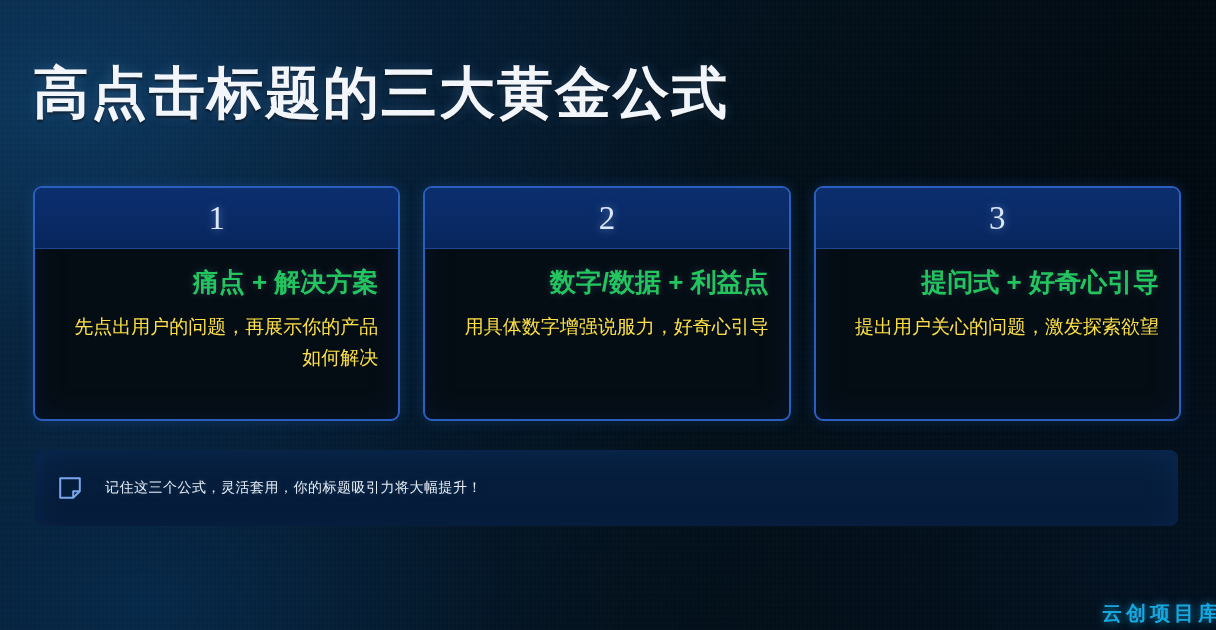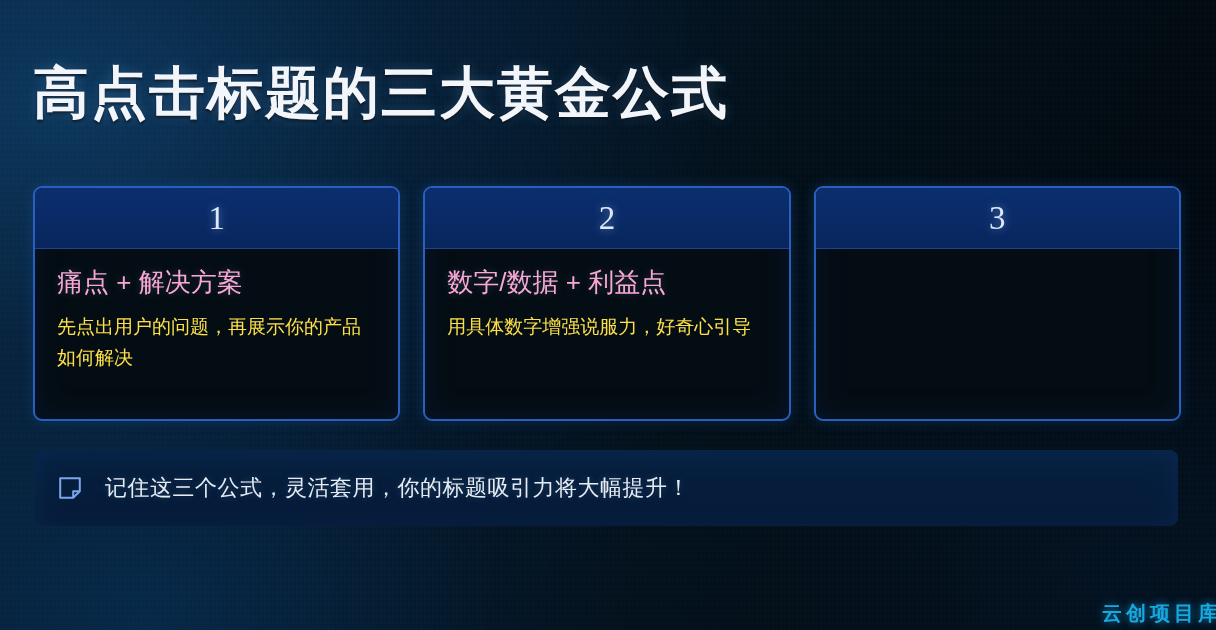--- a/index.html
+++ b/index.html
@@ -14,20 +14,21 @@
   #slide {
     position: relative;
     width: 1216px;
     height: 630px;
     overflow: hidden;
     background:
       radial-gradient(ellipse 900px 620px at 6% 16%, rgba(14,62,104,0.78) 0%, rgba(10,45,78,0.38) 38%, rgba(4,18,32,0.0) 72%),
       radial-gradient(ellipse 820px 560px at 12% 96%, rgba(8,48,86,0.70) 0%, rgba(5,28,52,0.30) 45%, rgba(3,14,26,0.0) 78%),
       radial-gradient(ellipse 700px 500px at 92% 90%, rgba(6,30,54,0.45) 0%, rgba(3,14,26,0.0) 70%),
       linear-gradient(115deg, #07243d 0%, #04182c 28%, #031019 58%, #020b12 80%, #010810 100%);
+    text-align: right;
   }
 
   
   #noise {
     position: absolute;
     inset: 0;
     pointer-events: none;
     opacity: 0.5;
     background-image:
       repeating-linear-gradient(90deg, rgba(255,255,255,0.012) 0 2px, rgba(0,0,0,0.012) 2px 4px),
@@ -87,24 +88,25 @@
   }
 
   .card-body {
     flex: 1 1 auto;
     padding: 18px 20px 0 22px;
   }
 
   .card-title {
     font-size: 26px;
     line-height: 1.2;
-    color: #f9a8d4;
+    color: #22c55e;
     margin-bottom: 14px;
     text-shadow: 0 0 8px rgba(140,180,230,0.22);
     white-space: nowrap;
+    font-weight: bold;
   }
 
   .card-desc {
     font-size: 19px;
     line-height: 1.62;
     color: #fde047;
   }
 
   #note {
     position: absolute;
@@ -123,21 +125,21 @@
 
   #note-icon {
     width: 26px;
     height: 26px;
     flex: none;
     margin-right: 22px;
     display: block;
   }
 
   #note-text {
-    font-size: 22px;
+    font-size: 14px;
     color: #e6ecf3;
     letter-spacing: 0.5px;
     text-shadow: 0 0 7px rgba(130,175,230,0.25);
     white-space: nowrap;
   }
 
   #watermark {
     position: absolute;
     right: -6px;
     bottom: 3px;
@@ -177,20 +179,24 @@
       <div class="card-body">
         <div class="card-title">数字/数据 + 利益点</div>
         <div class="card-desc">用具体数字增强说服力，好奇心引导</div>
       </div>
     </div>
 
     <div class="card">
       <div class="card-head">
         <span class="card-num">3</span>
       </div>
+      <div class="card-body">
+        <div class="card-title">提问式 + 好奇心引导</div>
+        <div class="card-desc">提出用户关心的问题，激发探索欲望</div>
+      </div>
     </div>
 
   </div>
 
   <div id="note">
     <svg id="note-icon" viewBox="0 0 26 26">
       <path d="M3.2 3.2 H22.8 V16.2 L16.2 22.8 H3.2 Z" fill="none" stroke="#7aa6ee" stroke-width="2" stroke-linejoin="round"></path>
       <path d="M22.8 16.2 H16.2 V22.8" fill="none" stroke="#7aa6ee" stroke-width="2" stroke-linejoin="round"></path>
     </svg>
     <div id="note-text">记住这三个公式，灵活套用，你的标题吸引力将大幅提升！</div>

